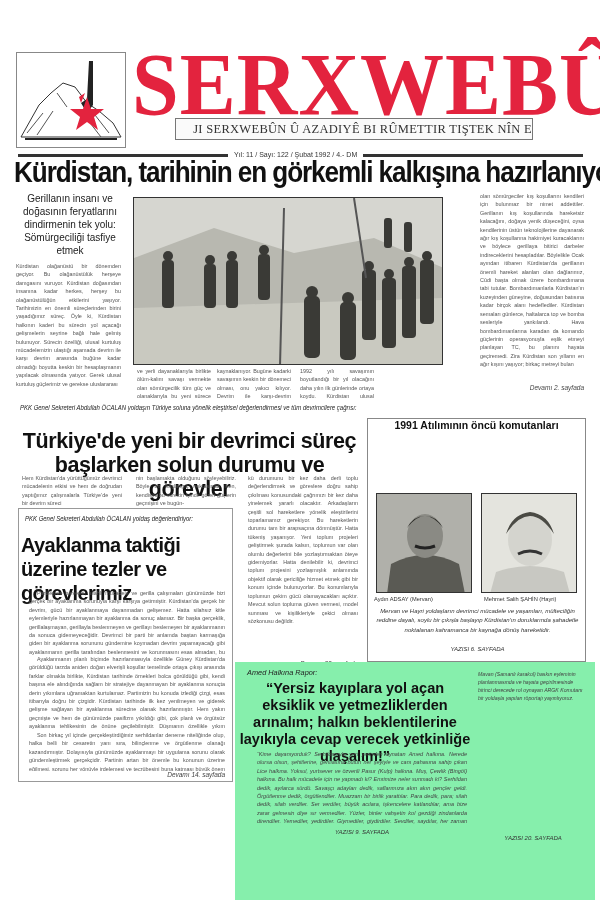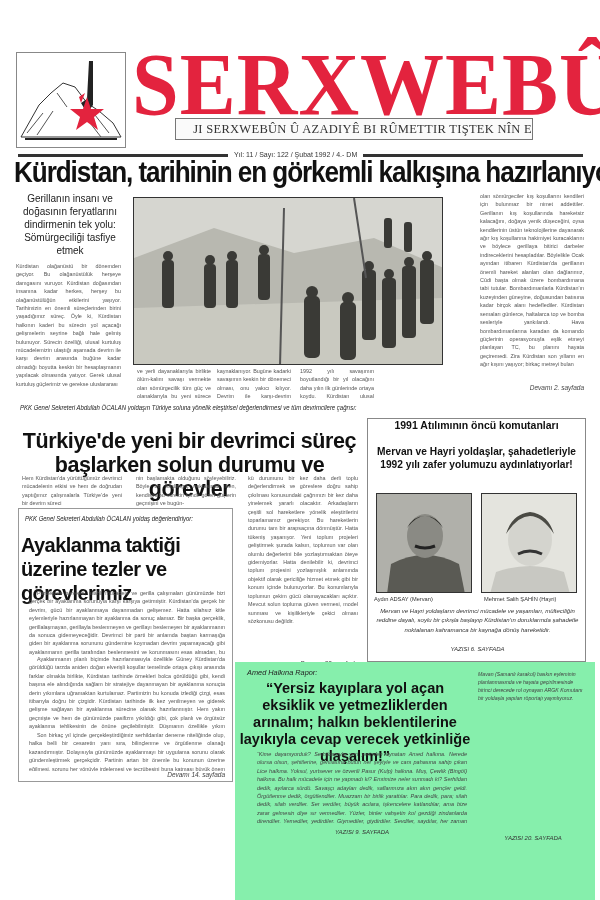--- a/index.html
+++ b/index.html
@@ -112,21 +112,20 @@
   <div class="abs kicker" style="left:6px;top:6px;">PKK Genel Sekreteri Abdullah ÖCALAN yoldaş değerlendiriyor:</div>
   <div class="abs headline3" style="left:2px;top:24px;width:210px;">Ayaklanma taktiği üzerine tezler ve görevlerimiz</div>
   <div class="abs body-text" style="left:10px;top:80px;width:196px;height:66px;text-indent:8px;">Partileşme hareketi, silahlı mücadele ve gerilla çalışmaları günümüzde bizi gerçek bir ayaklanma sorunuyla karşı karşıya getirmiştir. Kürdistan'da gerçek bir devrim, gücü bir ayaklanmaya dayanmadan gelişemez. Hatta silahsız kitle eylemleriyle hazırlanmayan bir ayaklanma da sonuç alamaz. Bir başka gerçeklik, gerillalaşmayan, gerillayla beslenmeyen ve gerillayı beslemeyen bir ayaklanmanın da sonuca gidemeyeceğidir. Devrimci bir parti bir anlamda baştan karmaşığa giden bir ayaklanma sorununu gündemine koymadan devrim yapamayacağı gibi ayaklanmanın gerilla tarafından beslenmesini ve korunmasını esas almadan, bu temelde gerillayı sağlamca oturmadan ve netleşmeye ulaştırmadan devrimi gerçekleştiremez.</div>
   <div class="abs body-text" style="left:10px;top:146px;width:196px;height:76px;text-indent:8px;">Ayaklanmanın planlı biçimde hazırlanmasıyla özellikle Güney Kürdistan'da görüldüğü tarzda aniden doğan elverişli koşullar temelinde ortaya çıkışı arasında farklar olmakla birlikte, Kürdistan tarihinde örnekleri bolca görüldüğü gibi, kendi başına ele alındığında sağlam bir stratejiye dayanmayan bir ayaklanma sonuçta derin yıkımlara uğramaktan kurtulamaz. Partimizin bu konuda izlediği çizgi, esas itibarıyla doğru bir çizgidir. Kürdistan tarihinde ilk kez yenilmeyen ve giderek gelişme sağlayan bir ayaklanma sürecine olanak hazırlanmıştır. Hem yakın geçmişte ve hem de günümüzde pasifizm yıkıldığı gibi, çok planlı ve örgütsüz ayaklanma tehlikesinin de önüne geçilebilmiştir. Düşmanın özellikle yıkım amacıyla kullanabileceği politikalarının aşılması için büyük çaba harcanmıştır.</div>
   <div class="abs body-text" style="left:10px;top:222px;width:196px;height:40px;text-indent:8px;">Son birkaç yıl içinde gerçekleştirdiğimiz serhildanlar deneme niteliğinde olup, halka belli bir cesaretin yanı sıra, bilinçlenme ve örgütlenme olanağı kazandırmıştır. Dolayısıyla günümüzde ayaklanmayı bir uygulama sorunu olarak gündemleştirmek gerçekçidir. Partinin artan bir önemle bu konunun üzerine eğilmesi, sorunu her yönüyle irdelemesi ve tecrübesini buna katması büyük önem taşımaktadır. Denilebilir ki şimdi bu</div>
   <div class="abs continued" style="left:10px;top:262px;width:196px;">Devamı 14. sayfada</div>
 </div>
 
 <div class="abs box-martyr">
   <div class="abs martyr-title" style="left:0;top:0;width:217px;font-size:10.5px;">1991 Atılımının öncü komutanları</div>
-  <div class="abs martyr-title" style="left:6px;top:26px;width:205px;">Mervan ve Hayri yoldaşlar, şahadetleriyle 1992 yılı zafer yolumuzu aydınlatıyorlar!</div>
   <div class="abs portrait" style="left:8px;top:74px;width:96px;height:100px;background:#9a9a94;">
     <svg width="96" height="100" viewBox="0 0 96 100">
       <rect width="96" height="100" fill="#b0b0aa"></rect>
       <path d="M10 100 L14 70 Q48 52 82 70 L88 100 Z" fill="#5a5a54"></path>
       <ellipse cx="48" cy="42" rx="18" ry="22" fill="#8a8a84"></ellipse>
       <path d="M30 34 Q48 10 66 34 Q60 22 48 22 Q36 22 30 34 Z" fill="#2a2a26"></path>
       <path d="M38 52 Q48 56 58 52" stroke="#222" stroke-width="3" fill="none"></path>
     </svg>
   </div>
   <div class="abs portrait" style="left:113px;top:74px;width:96px;height:100px;background:#d8d8d2;">

